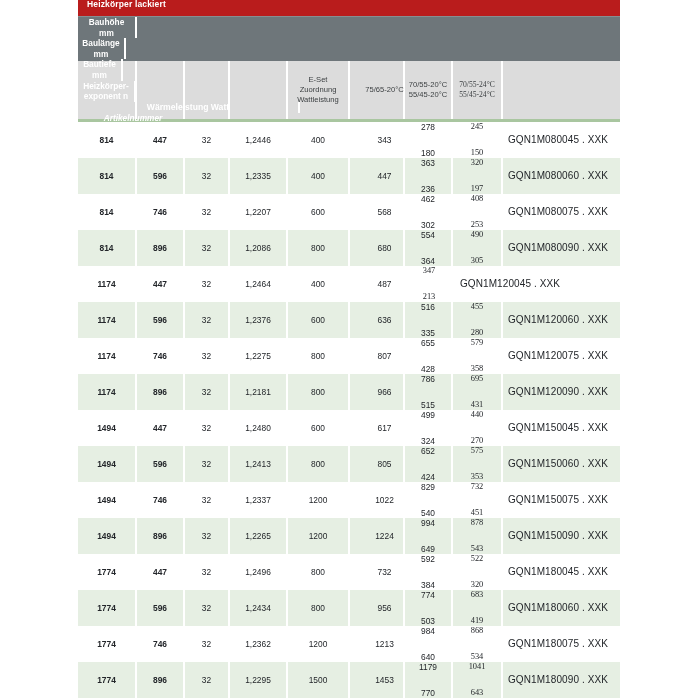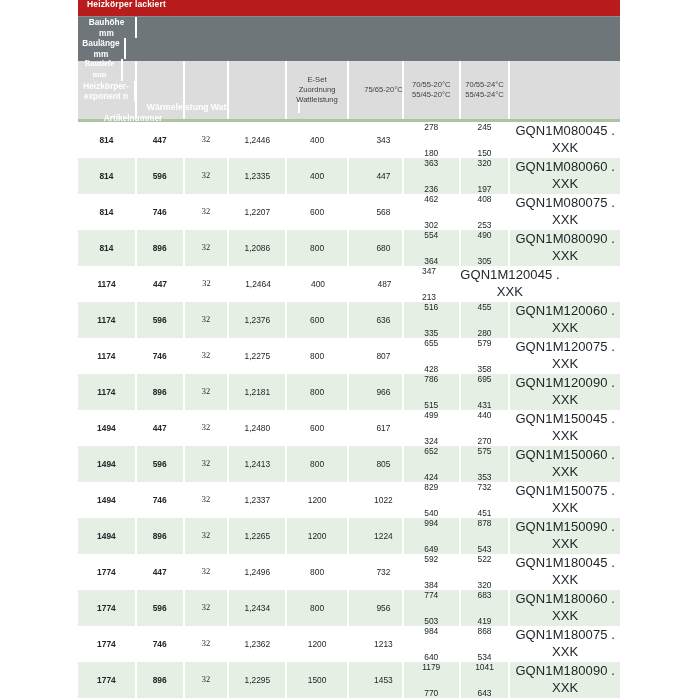--- a/index.html
+++ b/index.html
@@ -45,37 +45,37 @@
     display:flex;
     align-items:center;
     justify-content:center;
     text-align:center;
     line-height:1.28;
   }
 
   
   .c1{width:59px;}   
   .c2{width:48px;}   
-  .c3{width:45px;font-family:Liberation Serif, serif;}   
+  .c3{width:45px;}   
   .c4{width:58px;}   
   .c5{width:62px;}   
   .c6{width:55px;padding-left:16px;}   
-  .c7{width:57px;}   
-  .c8{width:50px;}   
+  .c7{width:48px;}   
+  .c8{width:50px;font-family:Liberation Serif, serif;}   
   .c9{width:110px;}  
 
   .span-wl{width:222px;} 
 
   .hdr-top .cell{
     color:#ffffff;
     font-size:8.3px;
     font-weight:bold;
     border-right:2px solid #ffffff;
   }
-  .hdr-top .cell:last-child{border-right:none;}
+  .hdr-top .cell:last-child{border-right:none;font-style:italic;}
   .hdr-top .span-wl{font-size:8.6px;}
 
   .hdr-sub .cell{
     color:#3b3f41;
     font-size:7.6px;
     font-weight:normal;
     border-right:2px solid #ffffff;
   }
   .hdr-sub .cell:last-child{border-right:none;}
   .hdr-sub .blank{border-right:2px solid #ffffff;}
@@ -103,21 +103,21 @@
     font-size:8.4px;
     color:#23262a;
   }
   .row .cell.b{font-weight:bold;}
   .row .cell.stack{
     flex-direction:column;
     justify-content:center;
     gap:15px;
   }
   .row .cell.art{
-    font-size:13px;
+    font-size:10px;
     letter-spacing:.1px;
   }
 
   .nowrap{white-space:nowrap;}
   .lines span{display:block;}
 </style>
 </head>
 <body>
 
 <div class="sheet">

